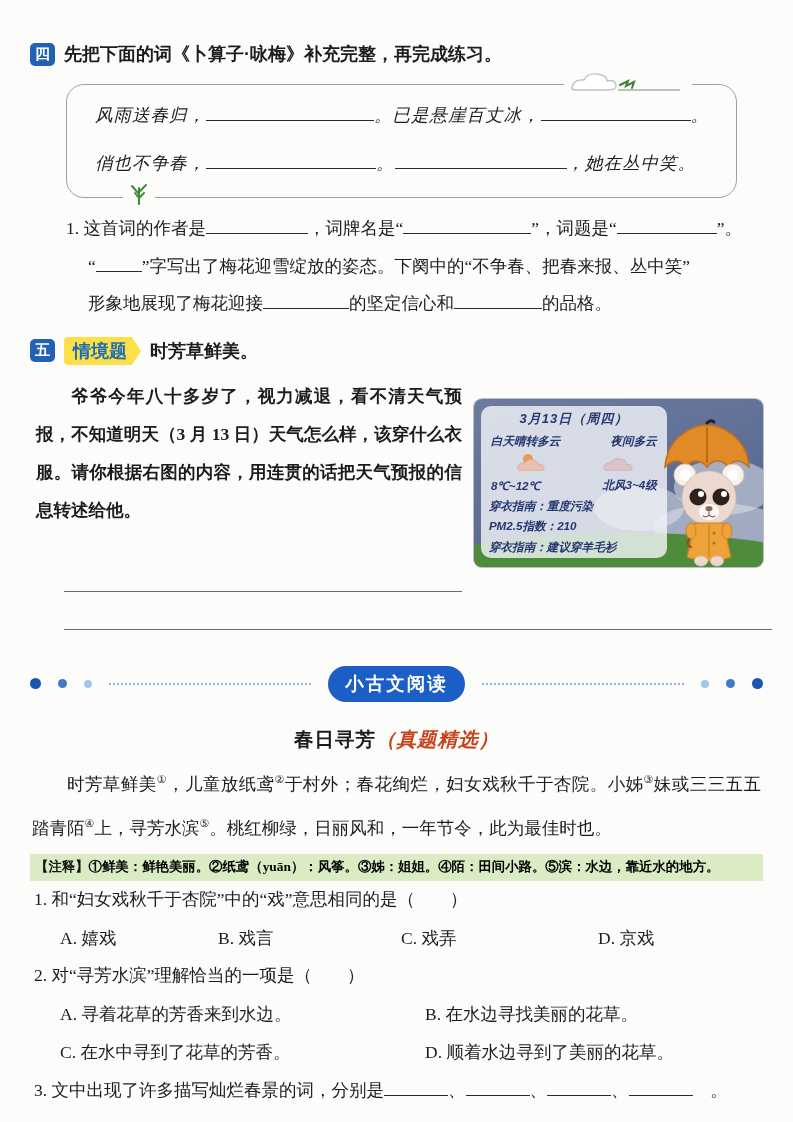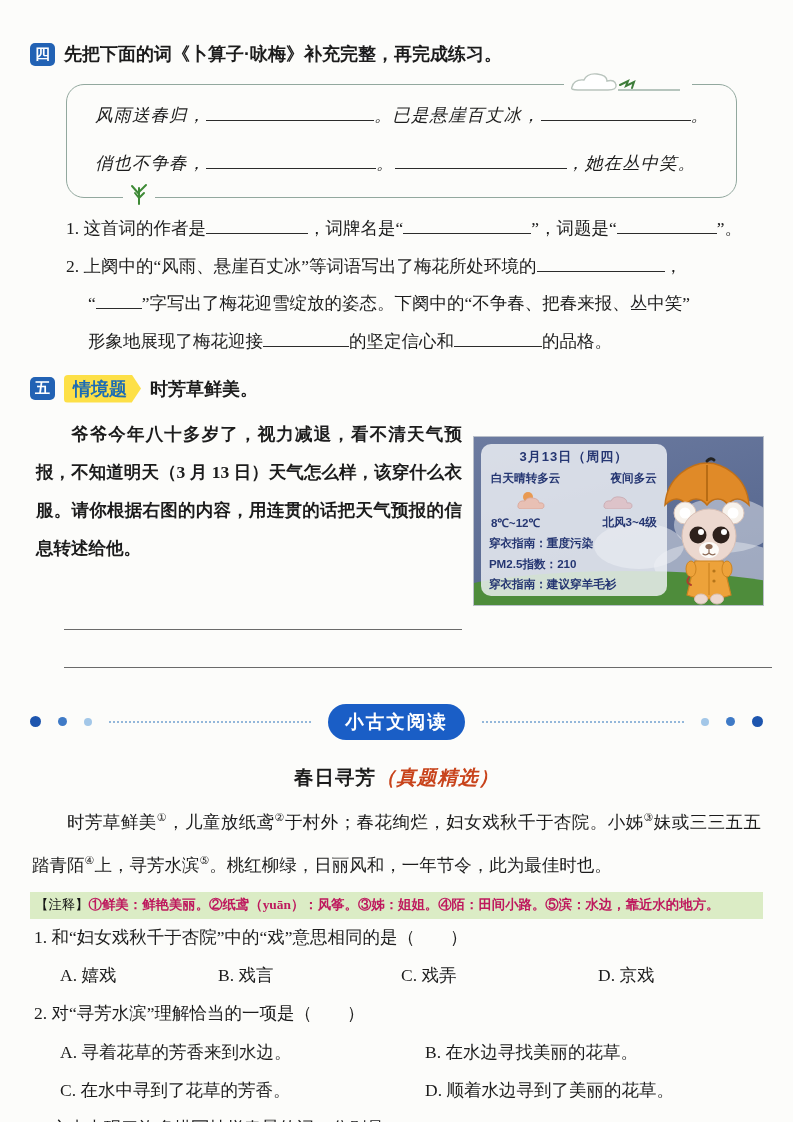--- a/index.html
+++ b/index.html
@@ -30,22 +30,22 @@
 
   
   .qwrap { margin:6px 0 0 36px; }
   .qline { font-size:17.5px; line-height:2.15; }
   .qindent { margin-left:22px; }
 
   
   .s5-row { display:flex; margin-top:12px; }
   .s5-text { width:436px; font-size:17.5px; font-weight:bold; line-height:2.18; text-align:justify; text-indent:2em; margin:0 0 0 6px; }
 
-  .weather-card { position:relative; width:296px; height:168px; margin:22px 0 0 12px; border-radius:0; overflow:hidden;
-    background:linear-gradient(165deg,#6c7ba0 0%,#5d6d94 55%,#50628c 100%); box-shadow:0 0 0 1px #b9bfc9; }
+  .weather-card { position:relative; width:296px; height:168px; margin:22px 0 0 12px; border-radius:8px; overflow:hidden;
+    background:linear-gradient(165deg,#6c7ba0 0%,#5d6d94 55%,#50628c 100%); box-shadow:0 0 0 1px #b9bfc9;font-style:italic; }
   .w-cloud { position:absolute; background:rgba(222,226,234,.55); border-radius:50%; }
   .w-hill { position:absolute; bottom:-30px; left:-15%; width:135%; height:64px; background:#4e8c3b; border-radius:50% 50% 0 0; }
   .w-panel { position:absolute; left:7px; top:7px; bottom:9px; width:186px; background:rgba(240,243,247,.82);
     border-radius:10px; padding:4px 8px 3px; box-sizing:border-box; color:#253672; font-weight:bold; font-size:11.6px;
     font-family:"Liberation Sans",sans-serif; display:flex; flex-direction:column; justify-content:space-between; }
   .w-date { text-align:center; font-size:13px; letter-spacing:1px; }
   .w-cols { display:flex; justify-content:space-between; padding:0 2px; }
   .w-icons { display:flex; justify-content:space-around; align-items:center; height:18px; }
   .bear-wrap { position:absolute; right:4px; bottom:0; width:104px; height:152px; }
 
@@ -62,22 +62,22 @@
   .dotline { flex:1 1 auto; border-top:2.2px dotted #93b7da; height:0; }
   .pill { background:#1a5ec6; color:#fff; font-family:"Liberation Sans",sans-serif; font-weight:bold; font-size:18.5px;
     padding:5px 17px 6px; border-radius:20px; letter-spacing:2px; }
 
   
   .r-title { text-align:center; font-size:19.5px; font-weight:bold; margin-top:24px; letter-spacing:1px; }
   .r-tag { color:#c8431b; font-style:italic; font-weight:bold;margin-top:46px; }
   .r-passage { margin:10px 2px 0 2px; font-size:17.5px; line-height:2.5; text-align:justify; text-indent:2em; }
   .r-passage sup { font-size:11px; }
   .note-strip { margin-top:4px; background:#dbecc5; padding:4px 5px; font-size:13.4px; line-height:1.4; }
-  .note-label { font-weight:normal; color:#151515; }
-  .note-body { color:#be185d; font-weight:bold; }
+  .note-label { font-weight:bold; color:#151515; }
+  .note-body { color:#000000; font-weight:bold; }
 
   .r-q { margin-left:4px; }
   .opt-row4 { display:flex; padding-left:26px; font-size:17.5px; line-height:2.2; }
   .opt-row4 span:nth-child(1){ width:158px; }
   .opt-row4 span:nth-child(2){ width:183px; }
   .opt-row4 span:nth-child(3){ width:197px; }
   .opt-grid { display:grid; grid-template-columns:365px auto; padding-left:26px; font-size:17.5px; line-height:2.2; }
 </style>
 </head>
 <body>
@@ -106,23 +106,20 @@
       <span>风雨送春归，</span><span class="bl" style="width:168px"></span><span>。已是悬崖百丈冰，</span><span class="bl" style="width:150px"></span><span>。</span>
     </div>
     <div class="poem-line">
       <span>俏也不争春，</span><span class="bl" style="width:170px"></span><span>。</span><span class="bl" style="width:172px"></span><span>，她在丛中笑。</span>
     </div>
   </div>
 
   <div class="qwrap">
     <div class="qline">
       <span>1. 这首词的作者是</span><span class="bl" style="width:102px"></span><span>，词牌名是“</span><span class="bl" style="width:128px"></span><span>”，词题是“</span><span class="bl" style="width:100px"></span><span>”。</span>
-    </div>
-    <div class="qline">
-      <span>2. 上阕中的“风雨、悬崖百丈冰”等词语写出了梅花所处环境的</span><span class="bl" style="width:128px"></span><span>，</span>
     </div>
     <div class="qline qindent">
       <span>“</span><span class="bl" style="width:46px"></span><span>”字写出了梅花迎雪绽放的姿态。下阕中的“不争春、把春来报、丛中笑”</span>
     </div>
     <div class="qline qindent">
       <span>形象地展现了梅花迎接</span><span class="bl" style="width:86px"></span><span>的坚定信心和</span><span class="bl" style="width:88px"></span><span>的品格。</span>
     </div>
   </div>
 
   <div class="sec-head" style="margin-top:14px">

